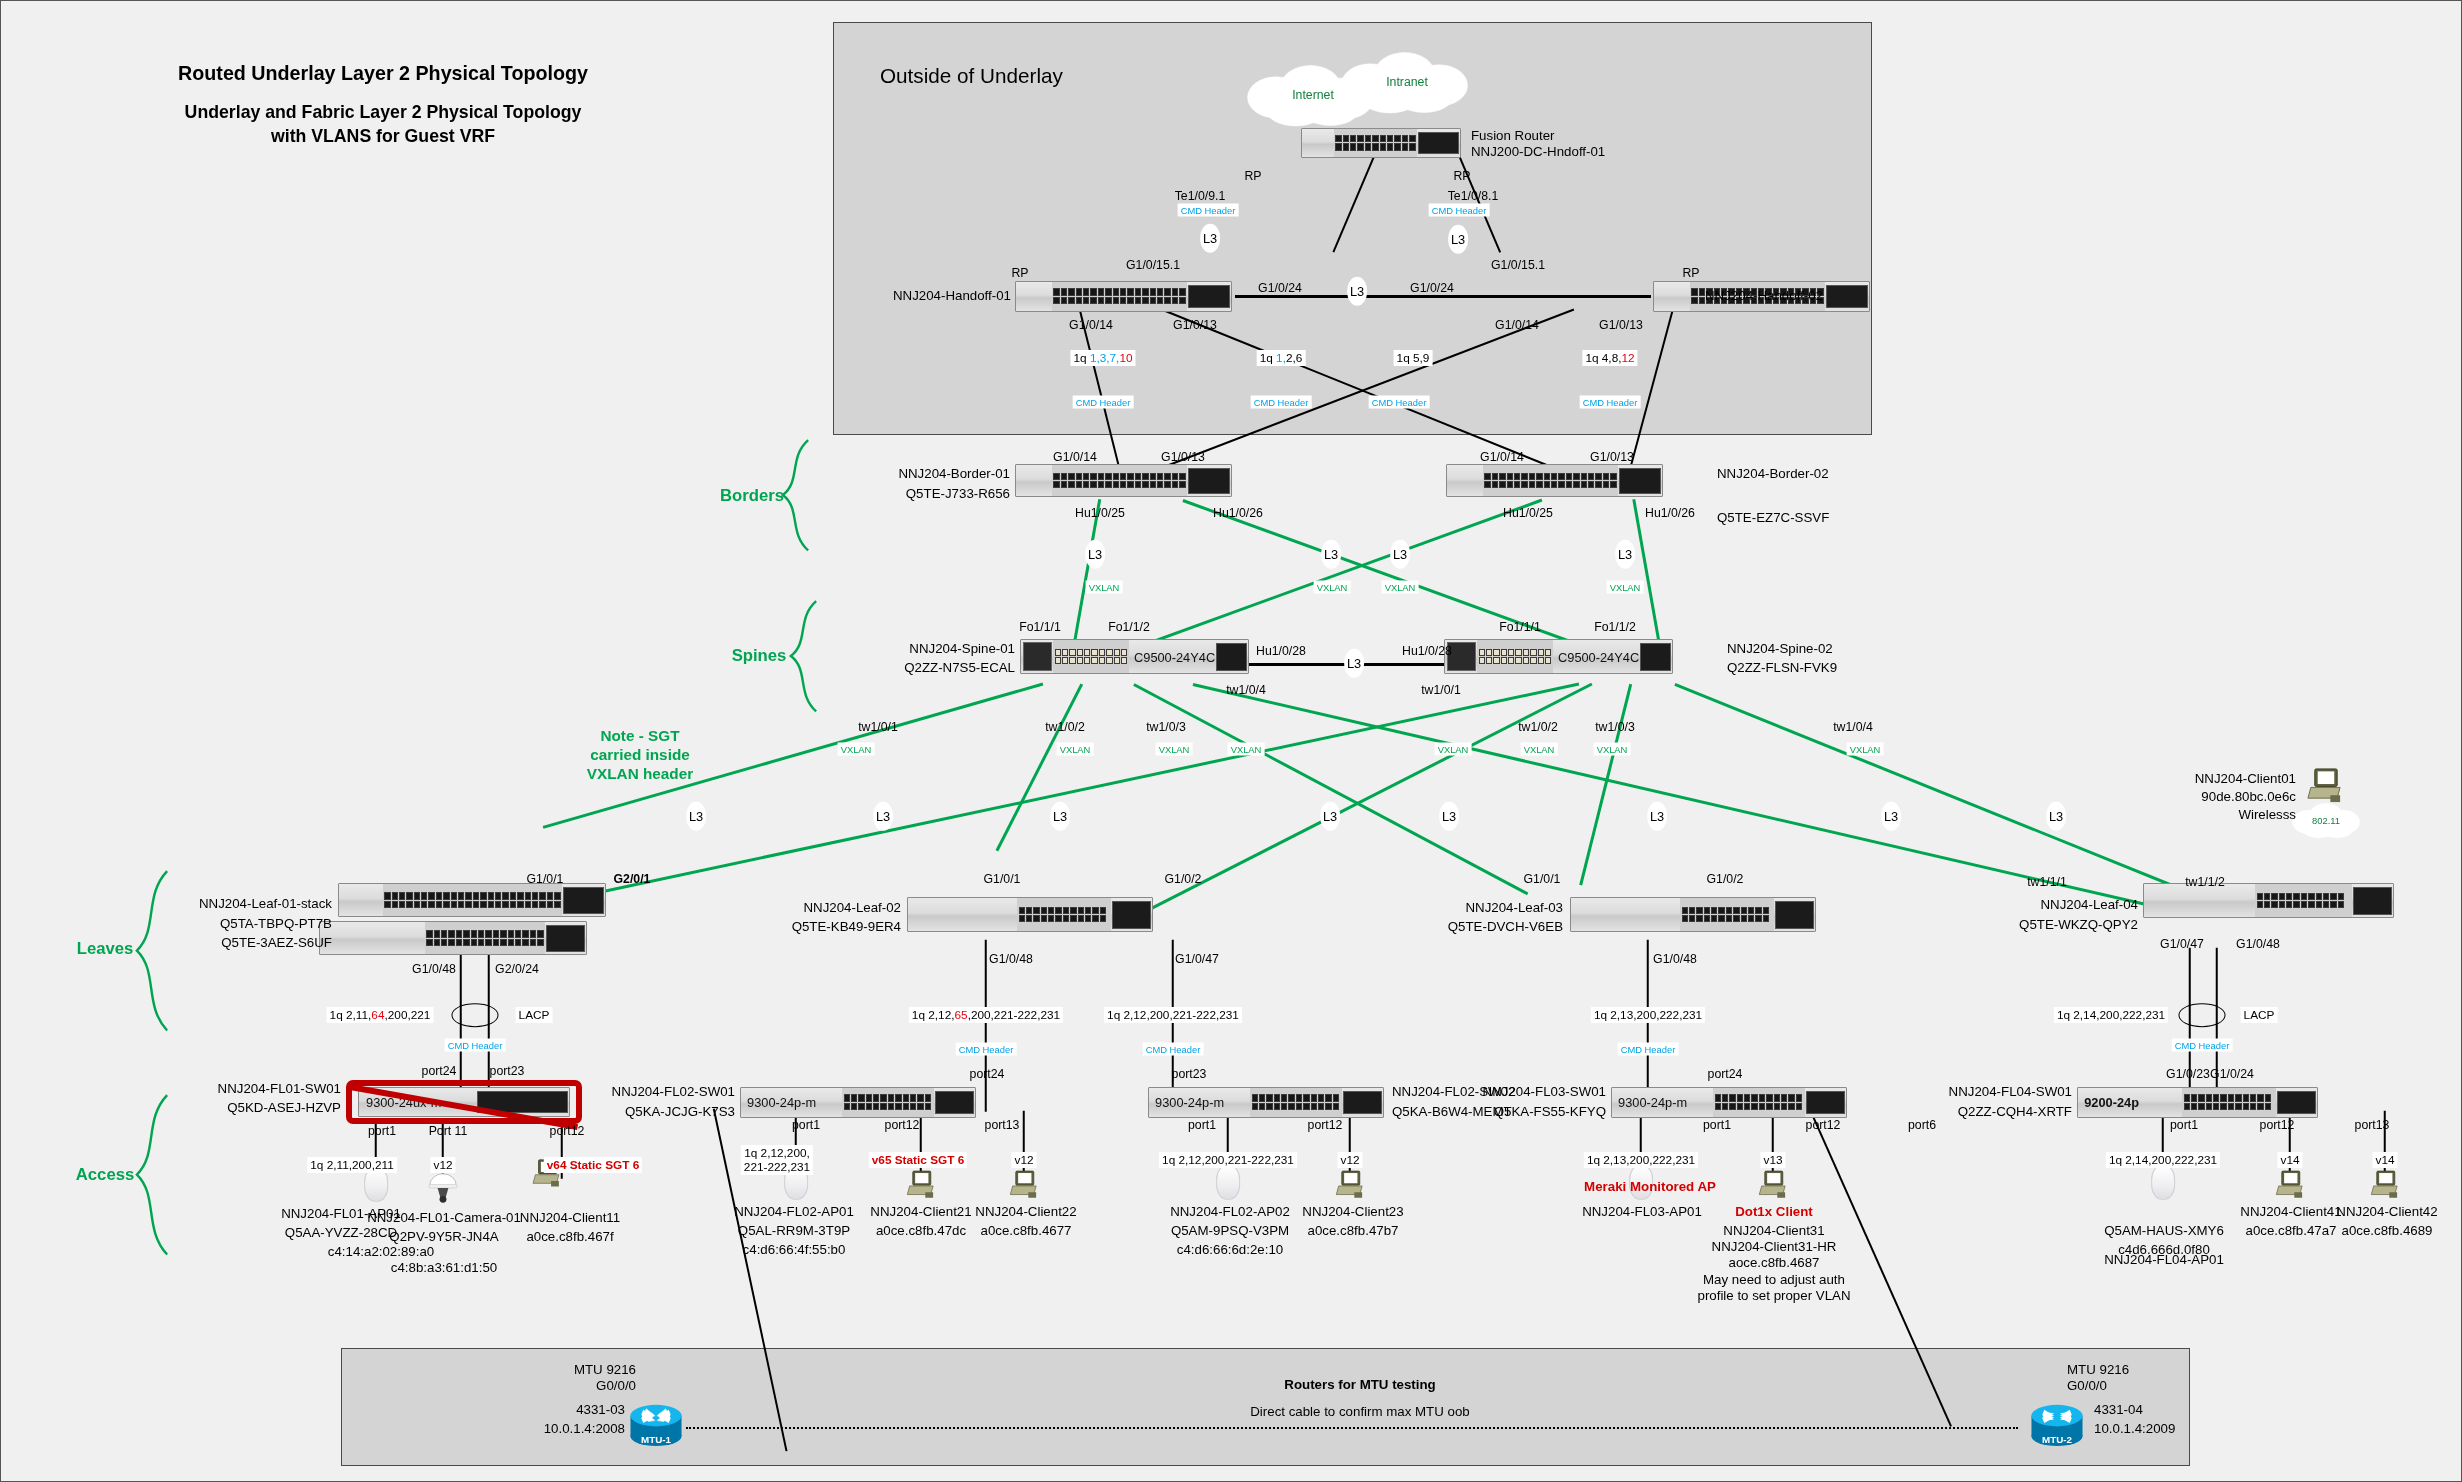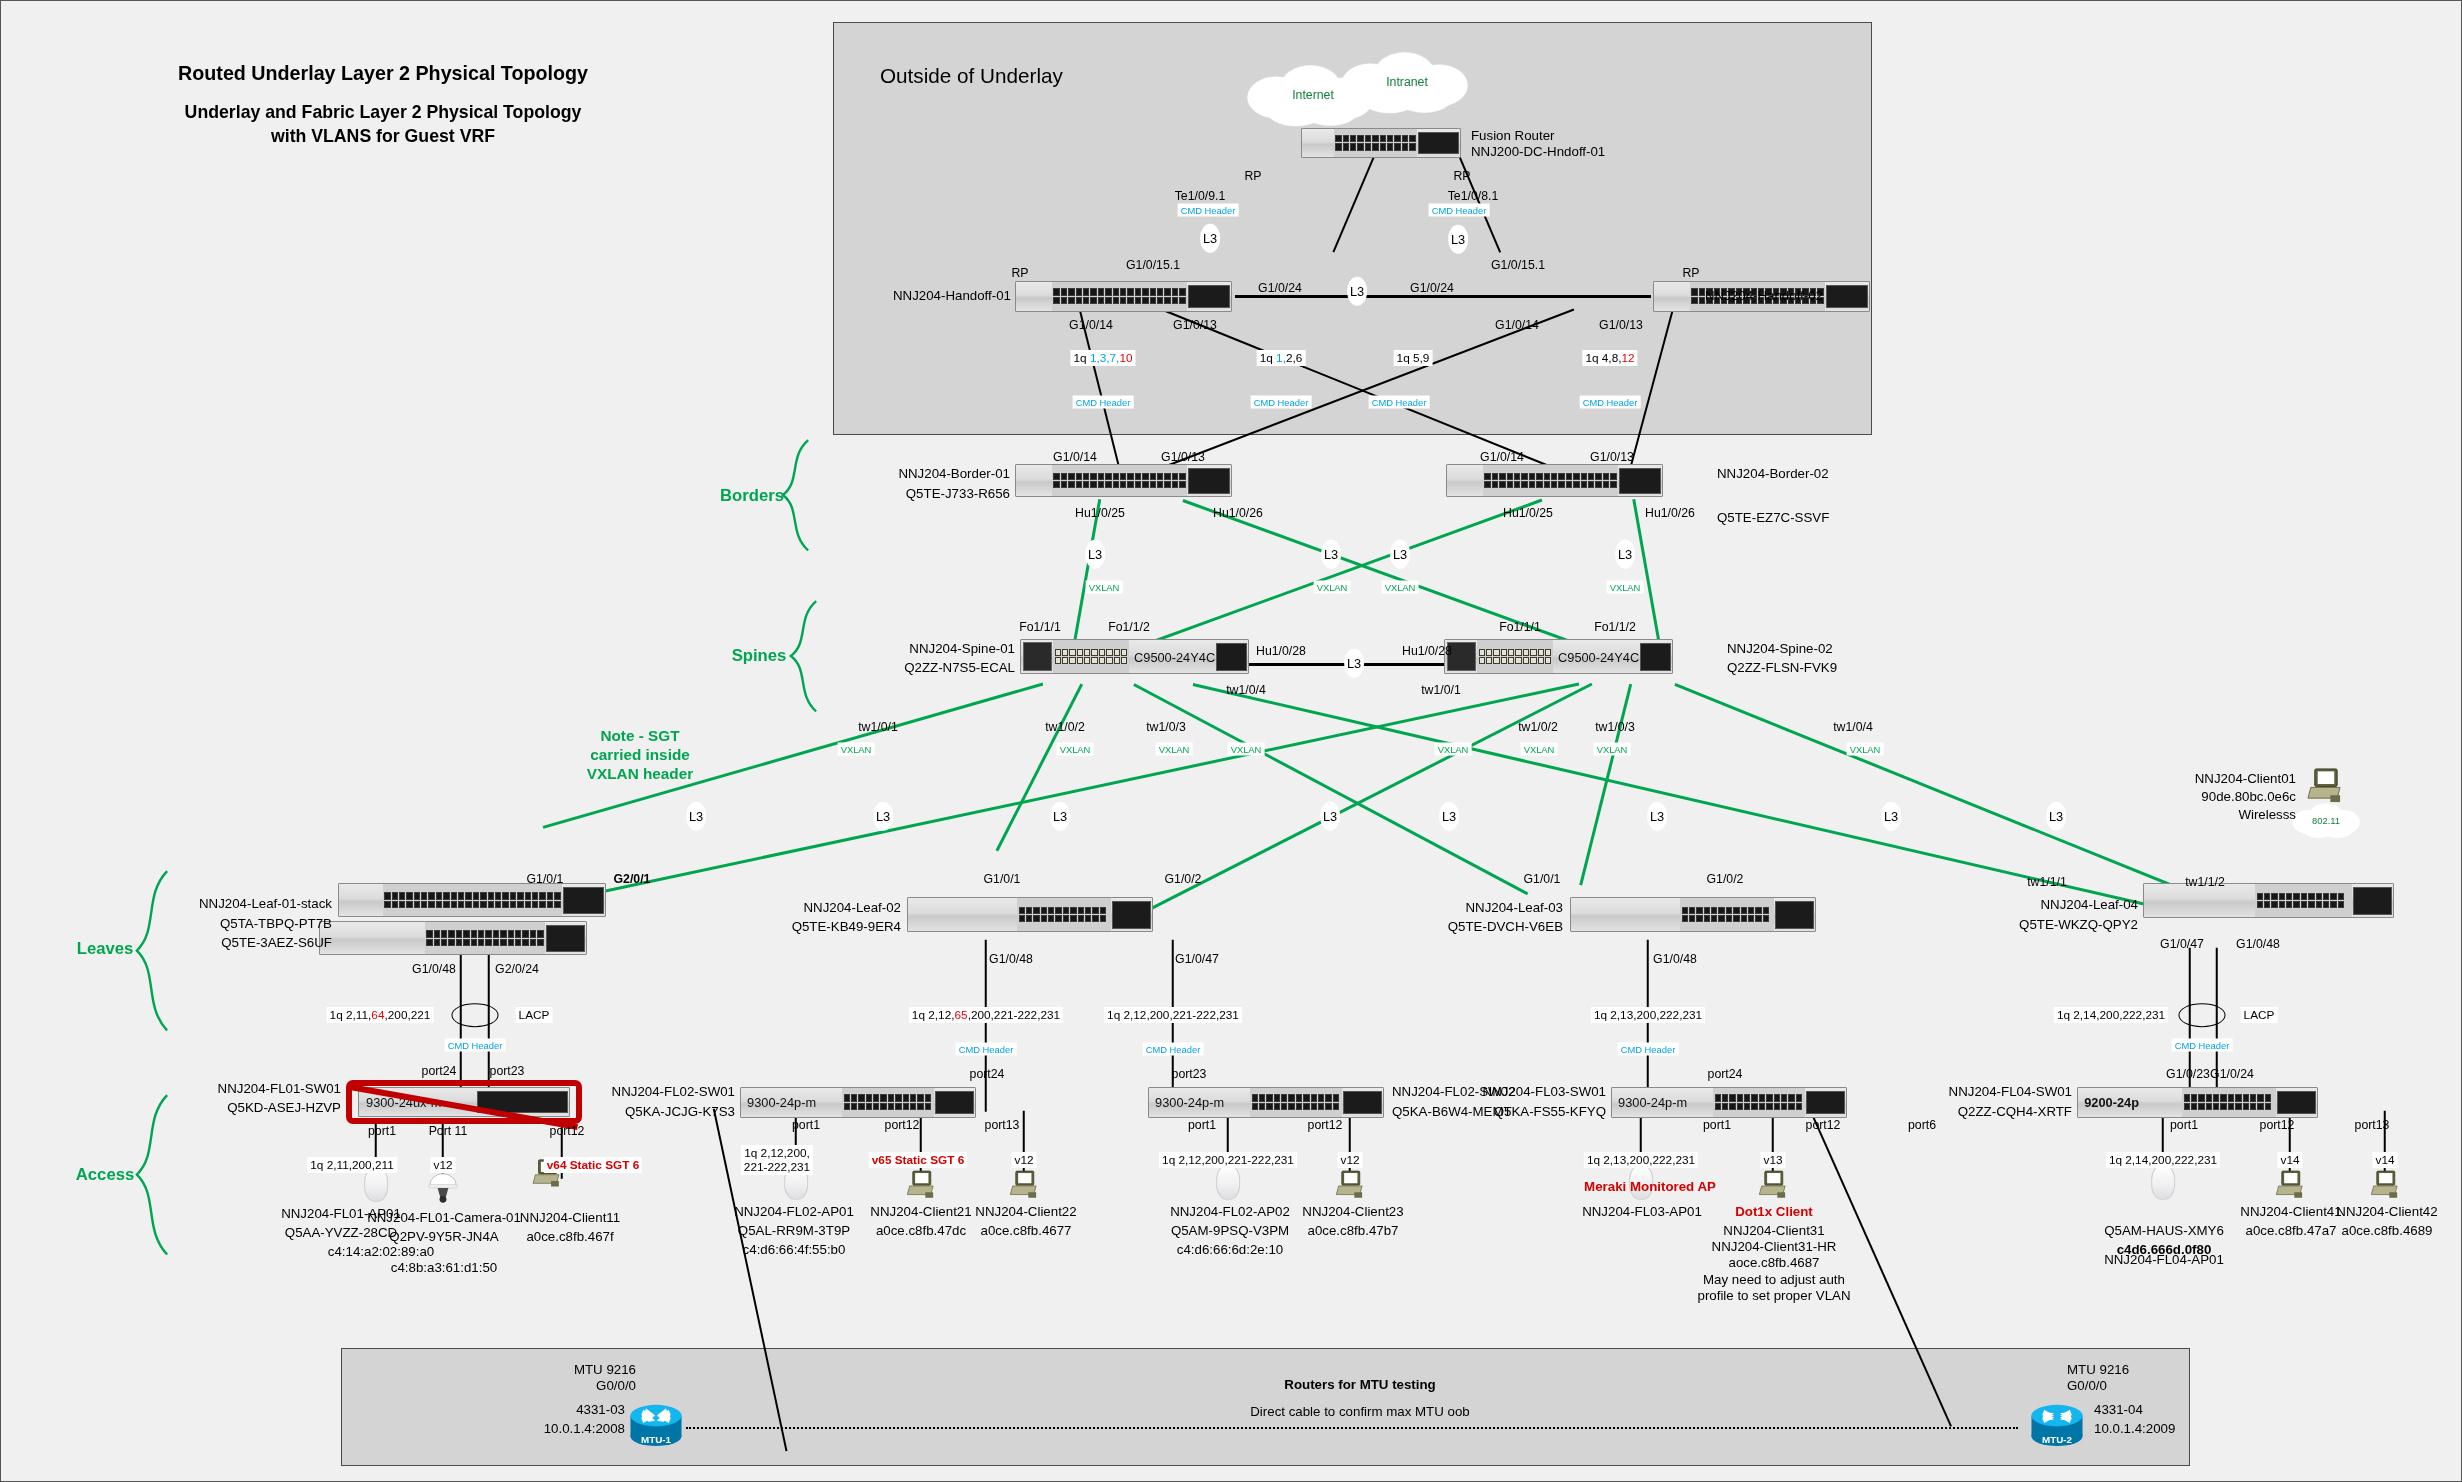--- a/index.html
+++ b/index.html
@@ -1005,21 +1005,21 @@
   <div class="t c redb" style="left:1773px;top:1203px;font-size:13.3px;">Dot1x Client</div>
   <div class="t c" style="left:1773px;top:1222px;font-size:13.3px;">NNJ204-Client31</div>
   <div class="t c" style="left:1773px;top:1238px;font-size:13.3px;">NNJ204-Client31-HR</div>
   <div class="t c" style="left:1773px;top:1254px;font-size:13.3px;">aoce.c8fb.4687</div>
   <div class="t c" style="left:1773px;top:1271px;font-size:13.3px;">May need to adjust auth</div>
   <div class="t c" style="left:1773px;top:1287px;font-size:13.3px;">profile to set proper VLAN</div>
 
   <div class="ap" style="left:2162px;top:1181px;"></div>
   <div class="t c" style="left:2163px;top:1203px;font-size:13.3px;margin-top:48px;">NNJ204-FL04-AP01</div>
   <div class="t c" style="left:2163px;top:1222px;font-size:13.3px;">Q5AM-HAUS-XMY6</div>
-  <div class="t c" style="left:2163px;top:1241px;font-size:13.3px;font-weight:bold;">c4d6.666d.0f80</div>
+  <div class="t c" style="left:2163px;top:1241px;font-size:13.3px;">c4d6.666d.0f80</div>
 
   <div class="pc" style="left:2289px;top:1184px;">
     <svg width="30.5" height="30.5" viewBox="0 0 78 78">
         <rect x="18" y="6" width="46" height="36" rx="3" fill="#5d5f3c" stroke="#3c3d26" stroke-width="2"></rect>
         <rect x="24" y="11" width="34" height="26" fill="#ffffff"></rect>
         <path d="M10 44 L70 44 L64 66 L4 66 Z" fill="#b5b48c" stroke="#6d6c4a" stroke-width="2"></path>
         <path d="M50 60 L70 60 L70 74 L50 74 Z" fill="#6d6c4a"></path>
       </svg>
   </div>
   <div class="t c" style="left:2290px;top:1203px;font-size:13.3px;">NNJ204-Client41</div>

